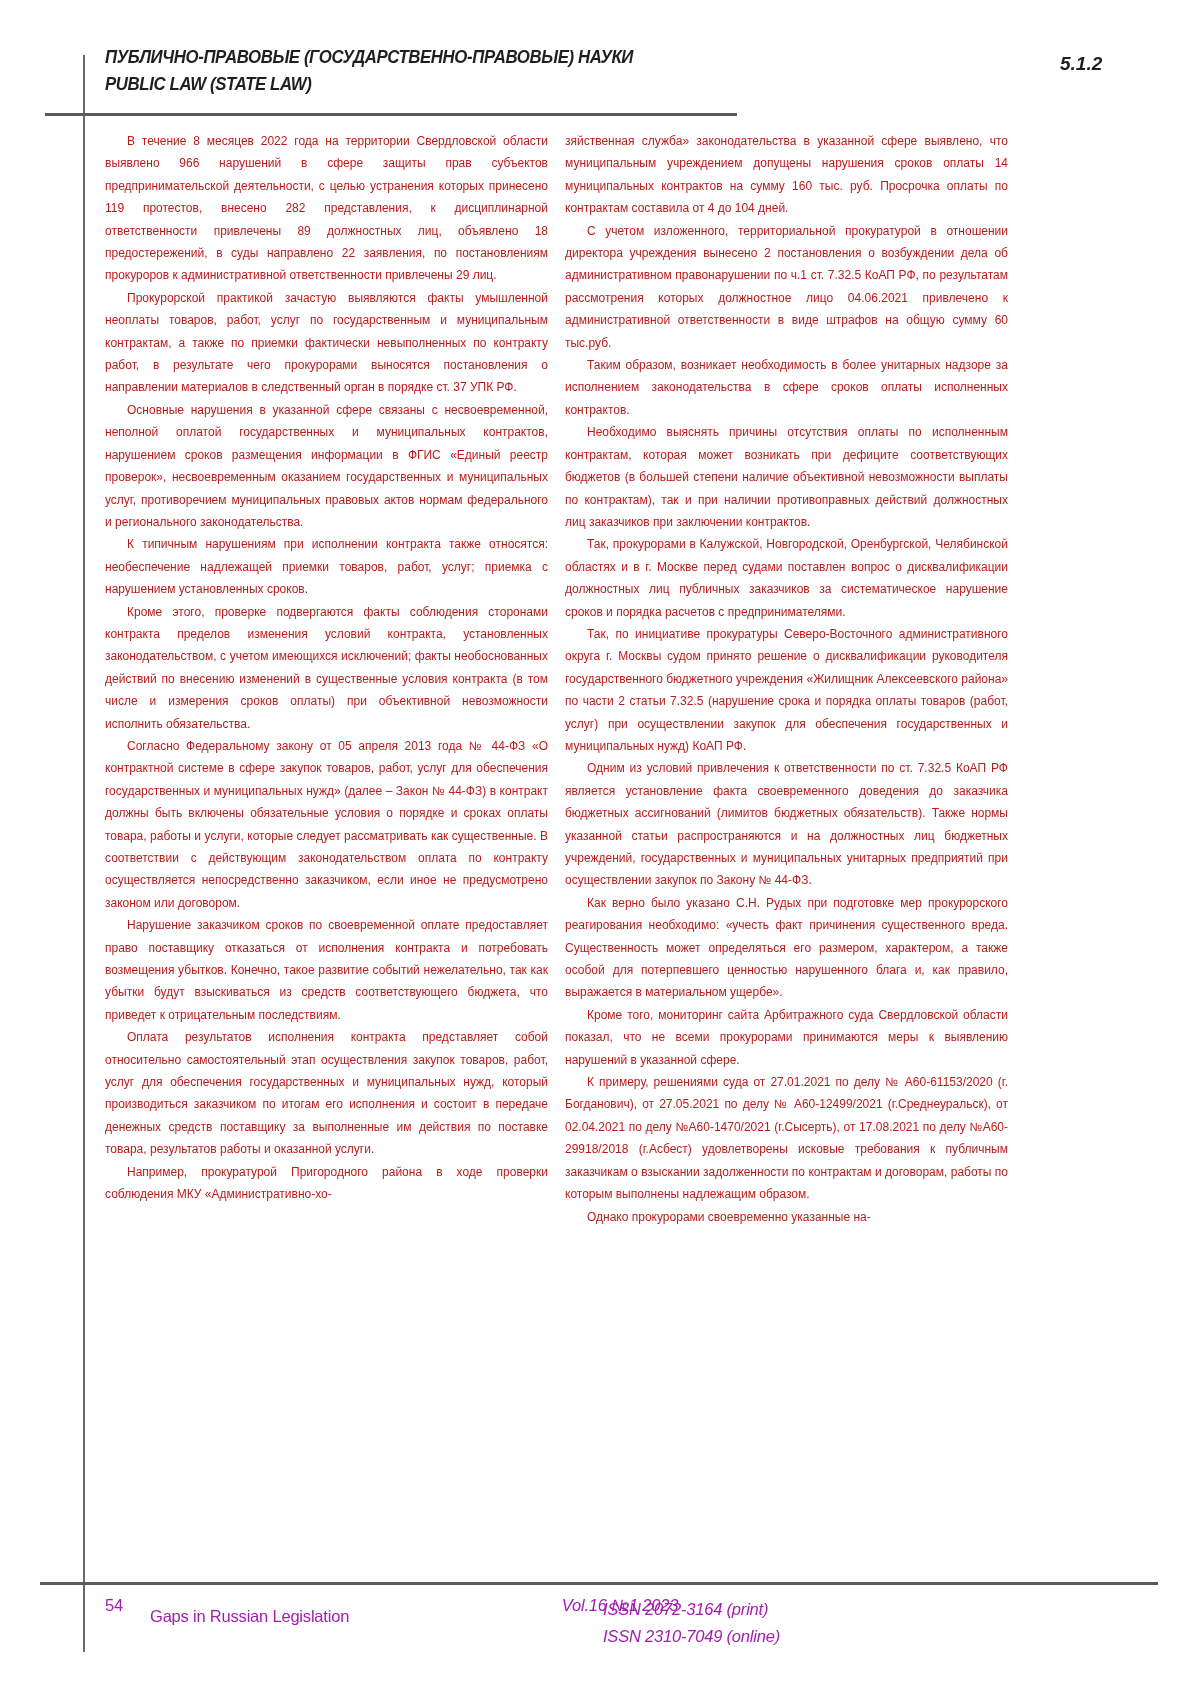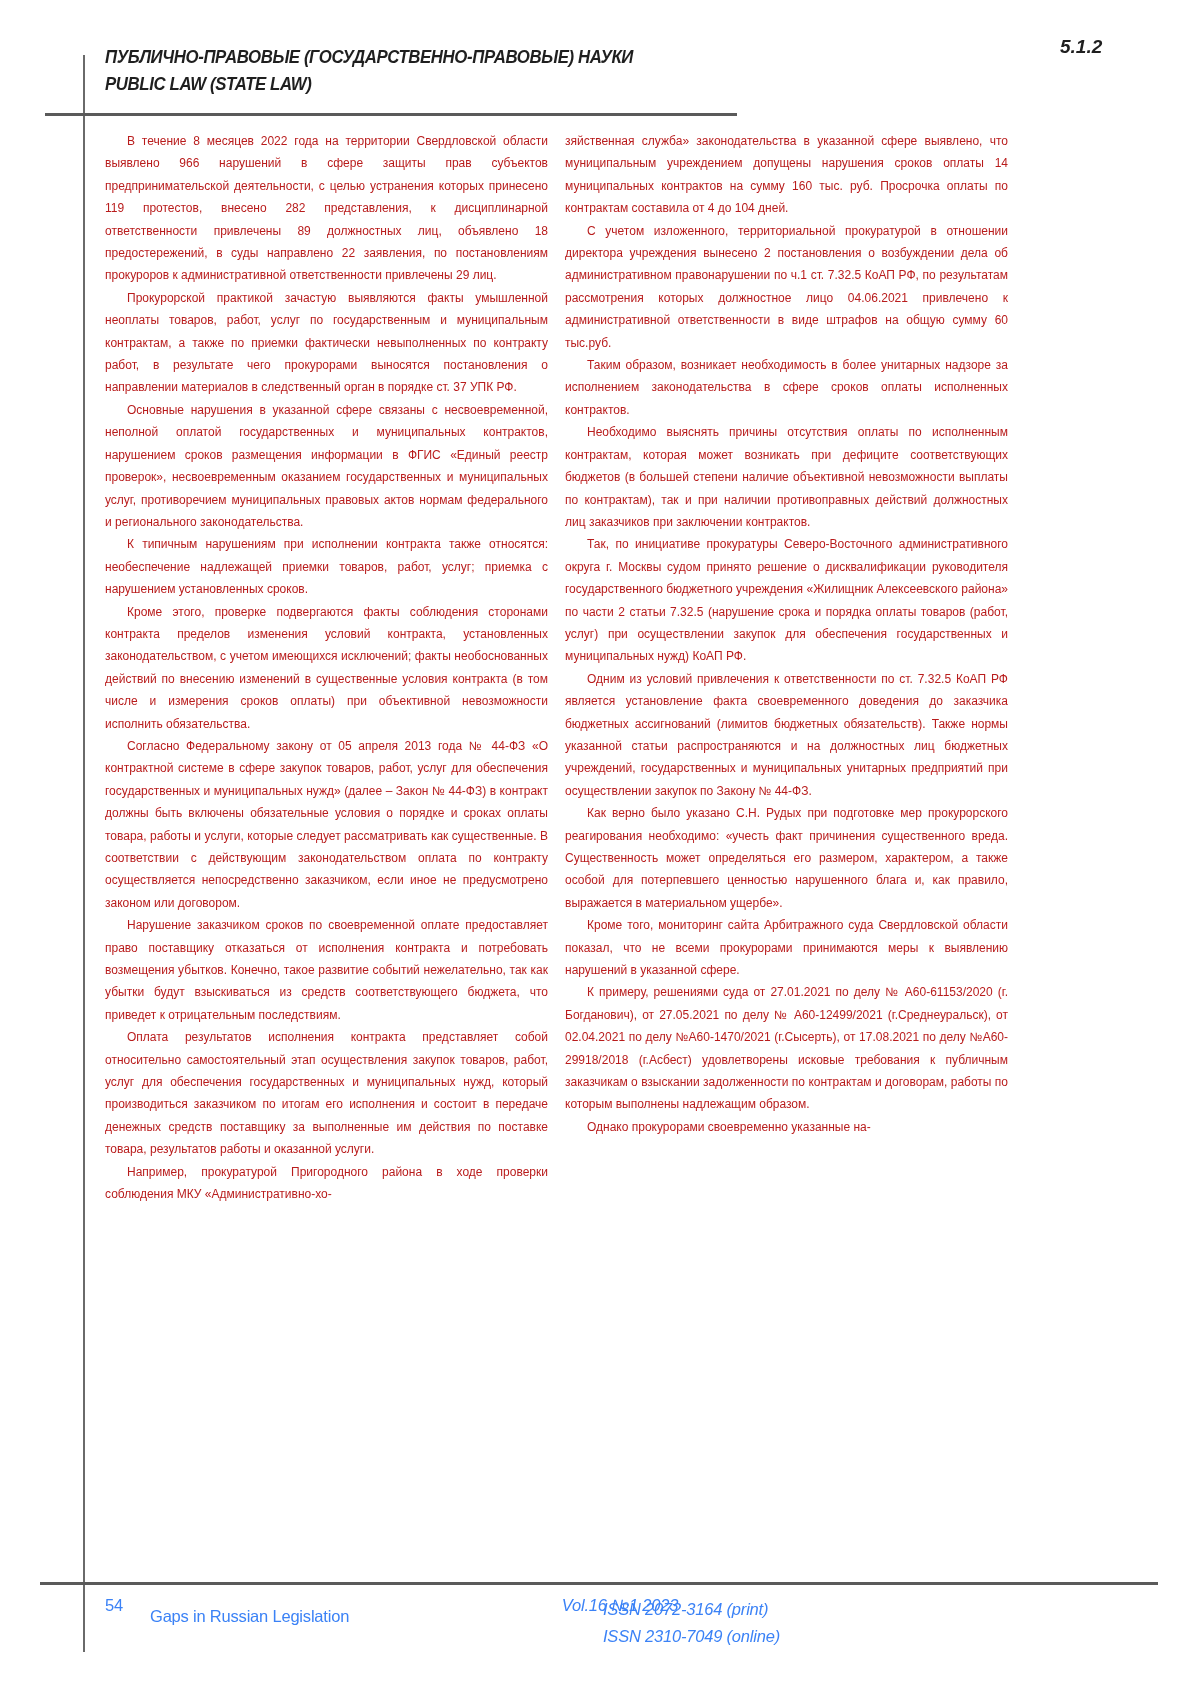--- a/index.html
+++ b/index.html
@@ -52,21 +52,21 @@
     line-height: 27px;
     color: #1f1f1f;
     letter-spacing: -0.4px;
     transform: scaleX(0.96);
     transform-origin: left top;
     white-space: nowrap;
   }
   .section-code {
     position: absolute;
     left: 1060px;
-    top: 36px;
+    top: 53px;
     font-style: italic;
     font-weight: bold;
     font-size: 19px;
     color: #1f1f1f;
   }
   
   .column {
     position: absolute;
     top: 130px;
     width: 443px;
@@ -86,21 +86,21 @@
     text-indent: 0;
   }
   
   .footer {
     position: absolute;
     left: 0;
     top: 1593px;
     width: 972px;
     height: 70px;
     font-size: 16.5px;
-    color: #3b82f6;
+    color: #a21caf;
     letter-spacing: -0.2px;
   }
   .footer .page-number {
     position: absolute;
     left: 105px;
     top: 3px;
     font-style: normal;
   }
   .footer .journal-name {
     position: absolute;
@@ -146,20 +146,21 @@
   <p>Нарушение заказчиком сроков по своевременной оплате предоставляет право поставщику отказаться от исполнения контракта и потребовать возмещения убытков. Конечно, такое развитие событий нежелательно, так как убытки будут взыскиваться из средств соответствующего бюджета, что приведет к отрицательным последствиям.</p>
   <p>Оплата результатов исполнения контракта представляет собой относительно самостоятельный этап осуществления закупок товаров, работ, услуг для обеспечения государственных и муниципальных нужд, который производиться заказчиком по итогам его исполнения и состоит в передаче денежных средств поставщику за выполненные им действия по поставке товара, результатов работы и оказанной услуги.</p>
   <p>Например, прокуратурой Пригородного района в ходе проверки соблюдения МКУ «Административно-хо-</p>
 </div>
 
 <div class="column column-right">
   <p class="cont">зяйственная служба» законодательства в указанной сфере выявлено, что муниципальным учреждением допущены нарушения сроков оплаты 14 муниципальных контрактов на сумму 160 тыс. руб. Просрочка оплаты по контрактам составила от 4 до 104 дней.</p>
   <p>С учетом изложенного, территориальной прокуратурой в отношении директора учреждения вынесено 2 постановления о возбуждении дела об административном правонарушении по ч.1 ст. 7.32.5 КоАП РФ, по результатам рассмотрения которых должностное лицо 04.06.2021 привлечено к административной ответственности в виде штрафов на общую сумму 60 тыс.руб.</p>
   <p>Таким образом, возникает необходимость в более унитарных надзоре за исполнением законодательства в сфере сроков оплаты исполненных контрактов.</p>
   <p>Необходимо выяснять причины отсутствия оплаты по исполненным контрактам, которая может возникать при дефиците соответствующих бюджетов (в большей степени наличие объективной невозможности выплаты по контрактам), так и при наличии противоправных действий должностных лиц заказчиков при заключении контрактов.</p>
+  <p>Так, прокурорами в Калужской, Новгородской, Оренбургской, Челябинской областях и в г. Москве перед судами поставлен вопрос о дисквалификации должностных лиц публичных заказчиков за систематическое нарушение сроков и порядка расчетов с предпринимателями.</p>
   <p>Так, по инициативе прокуратуры Северо-Восточного административного округа г. Москвы судом принято решение о дисквалификации руководителя государственного бюджетного учреждения «Жилищник Алексеевского района» по части 2 статьи 7.32.5 (нарушение срока и порядка оплаты товаров (работ, услуг) при осуществлении закупок для обеспечения государственных и муниципальных нужд) КоАП РФ.</p>
   <p>Одним из условий привлечения к ответственности по ст. 7.32.5 КоАП РФ является установление факта своевременного доведения до заказчика бюджетных ассигнований (лимитов бюджетных обязательств). Также нормы указанной статьи распространяются и на должностных лиц бюджетных учреждений, государственных и муниципальных унитарных предприятий при осуществлении закупок по Закону № 44-ФЗ.</p>
   <p>Как верно было указано С.Н. Рудых при подготовке мер прокурорского реагирования необходимо: «учесть факт причинения существенного вреда. Существенность может определяться его размером, характером, а также особой для потерпевшего ценностью нарушенного блага и, как правило, выражается в материальном ущербе».</p>
   <p>Кроме того, мониторинг сайта Арбитражного суда Свердловской области показал, что не всеми прокурорами принимаются меры к выявлению нарушений в указанной сфере.</p>
   <p>К примеру, решениями суда от 27.01.2021 по делу № А60-61153/2020 (г. Богданович), от  27.05.2021 по делу №  А60-12499/2021  (г.Среднеуральск),  от  02.04.2021 по делу №А60-1470/2021 (г.Сысерть), от 17.08.2021 по делу №А60-29918/2018 (г.Асбест) удовлетворены исковые требования к публичным заказчикам о взыскании задолженности по контрактам и договорам, работы по которым выполнены надлежащим образом.</p>
   <p>Однако прокурорами своевременно указанные на-</p>
 </div>
 
 <div class="footer">
   <span class="page-number">54</span>

